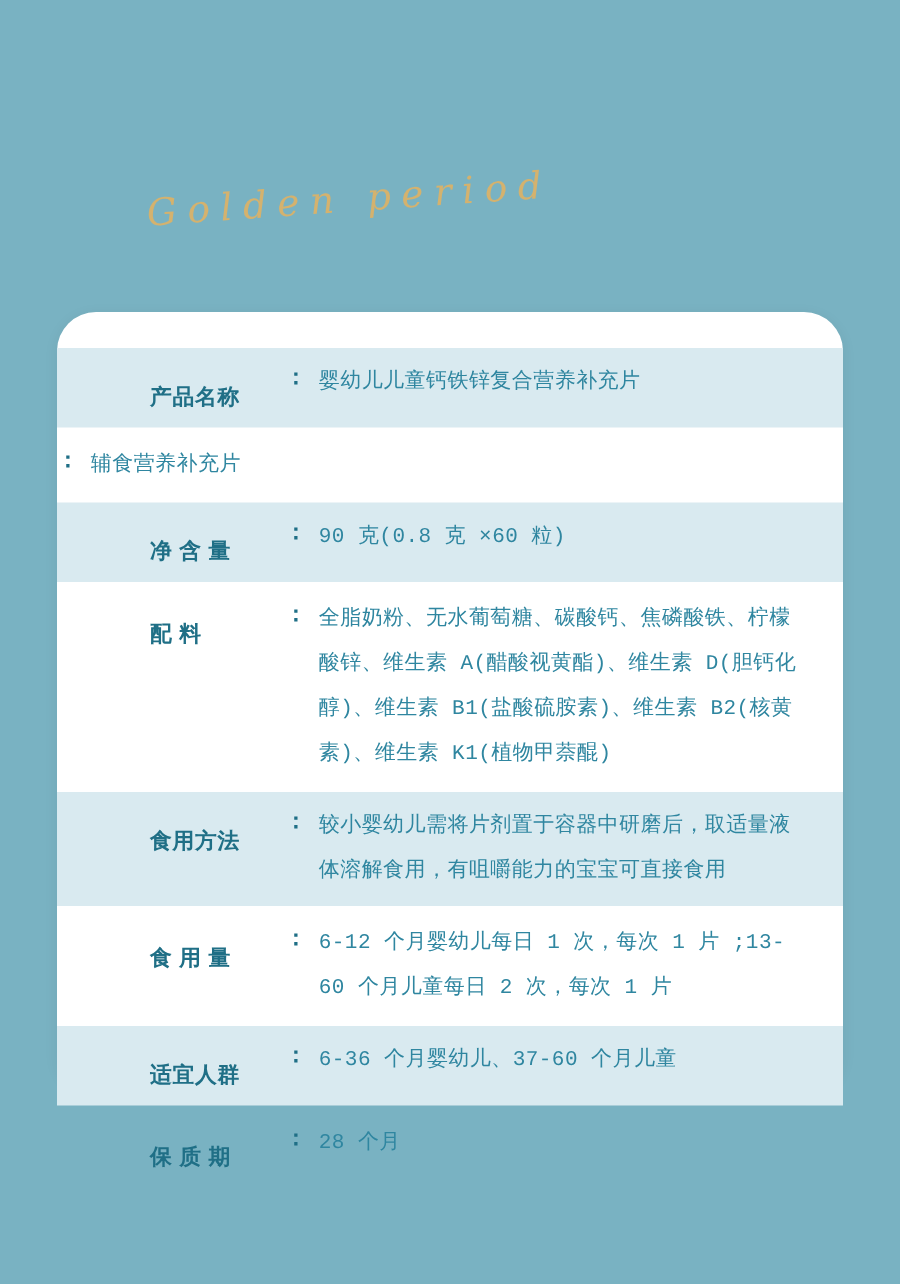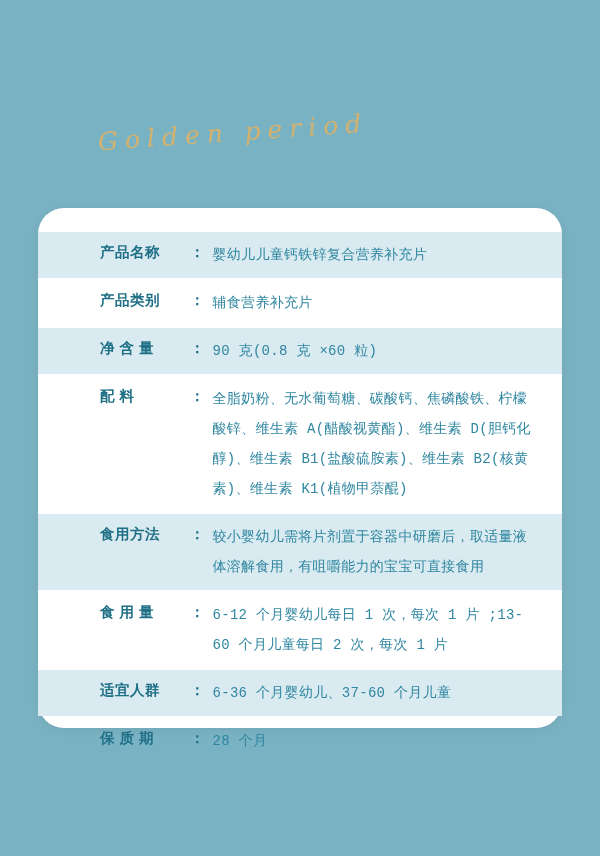--- a/index.html
+++ b/index.html
@@ -101,20 +101,21 @@
     min-width: 152px;
     box-sizing: border-box;
     padding: 8px 12px 8px 62px;
     font-size: 14.5px;
     font-weight: bold;
     color: #1f6f86;
     letter-spacing: 0.5px;
     text-align: left;
     line-height: 24px;
     white-space: nowrap;
+    margin-top: 13px;
   }
   .colon {
     position: relative;
     z-index: 1;
     padding: 8px 0;
     font-size: 14.5px;
     font-weight: bold;
     color: #1f6f86;
     line-height: 24px;
   }
@@ -144,21 +145,20 @@
   <div class="card">
     <div class="table" id="info-table">
         <div class="row">
           <div class="band"></div>
           <div class="label">产品名称</div>
           <div class="colon">：</div>
           <div class="value">婴幼儿儿童钙铁锌复合营养补充片</div>
         </div>
         <div class="row plain">
           <div class="band"></div>
-          <div class="label">产品类别</div>
           <div class="colon">：</div>
           <div class="value">辅食营养补充片</div>
         </div>
         <div class="row">
           <div class="band"></div>
           <div class="label">净 含 量</div>
           <div class="colon">：</div>
           <div class="value">90 克(0.8 克 ×60 粒)</div>
         </div>
         <div class="row plain">

